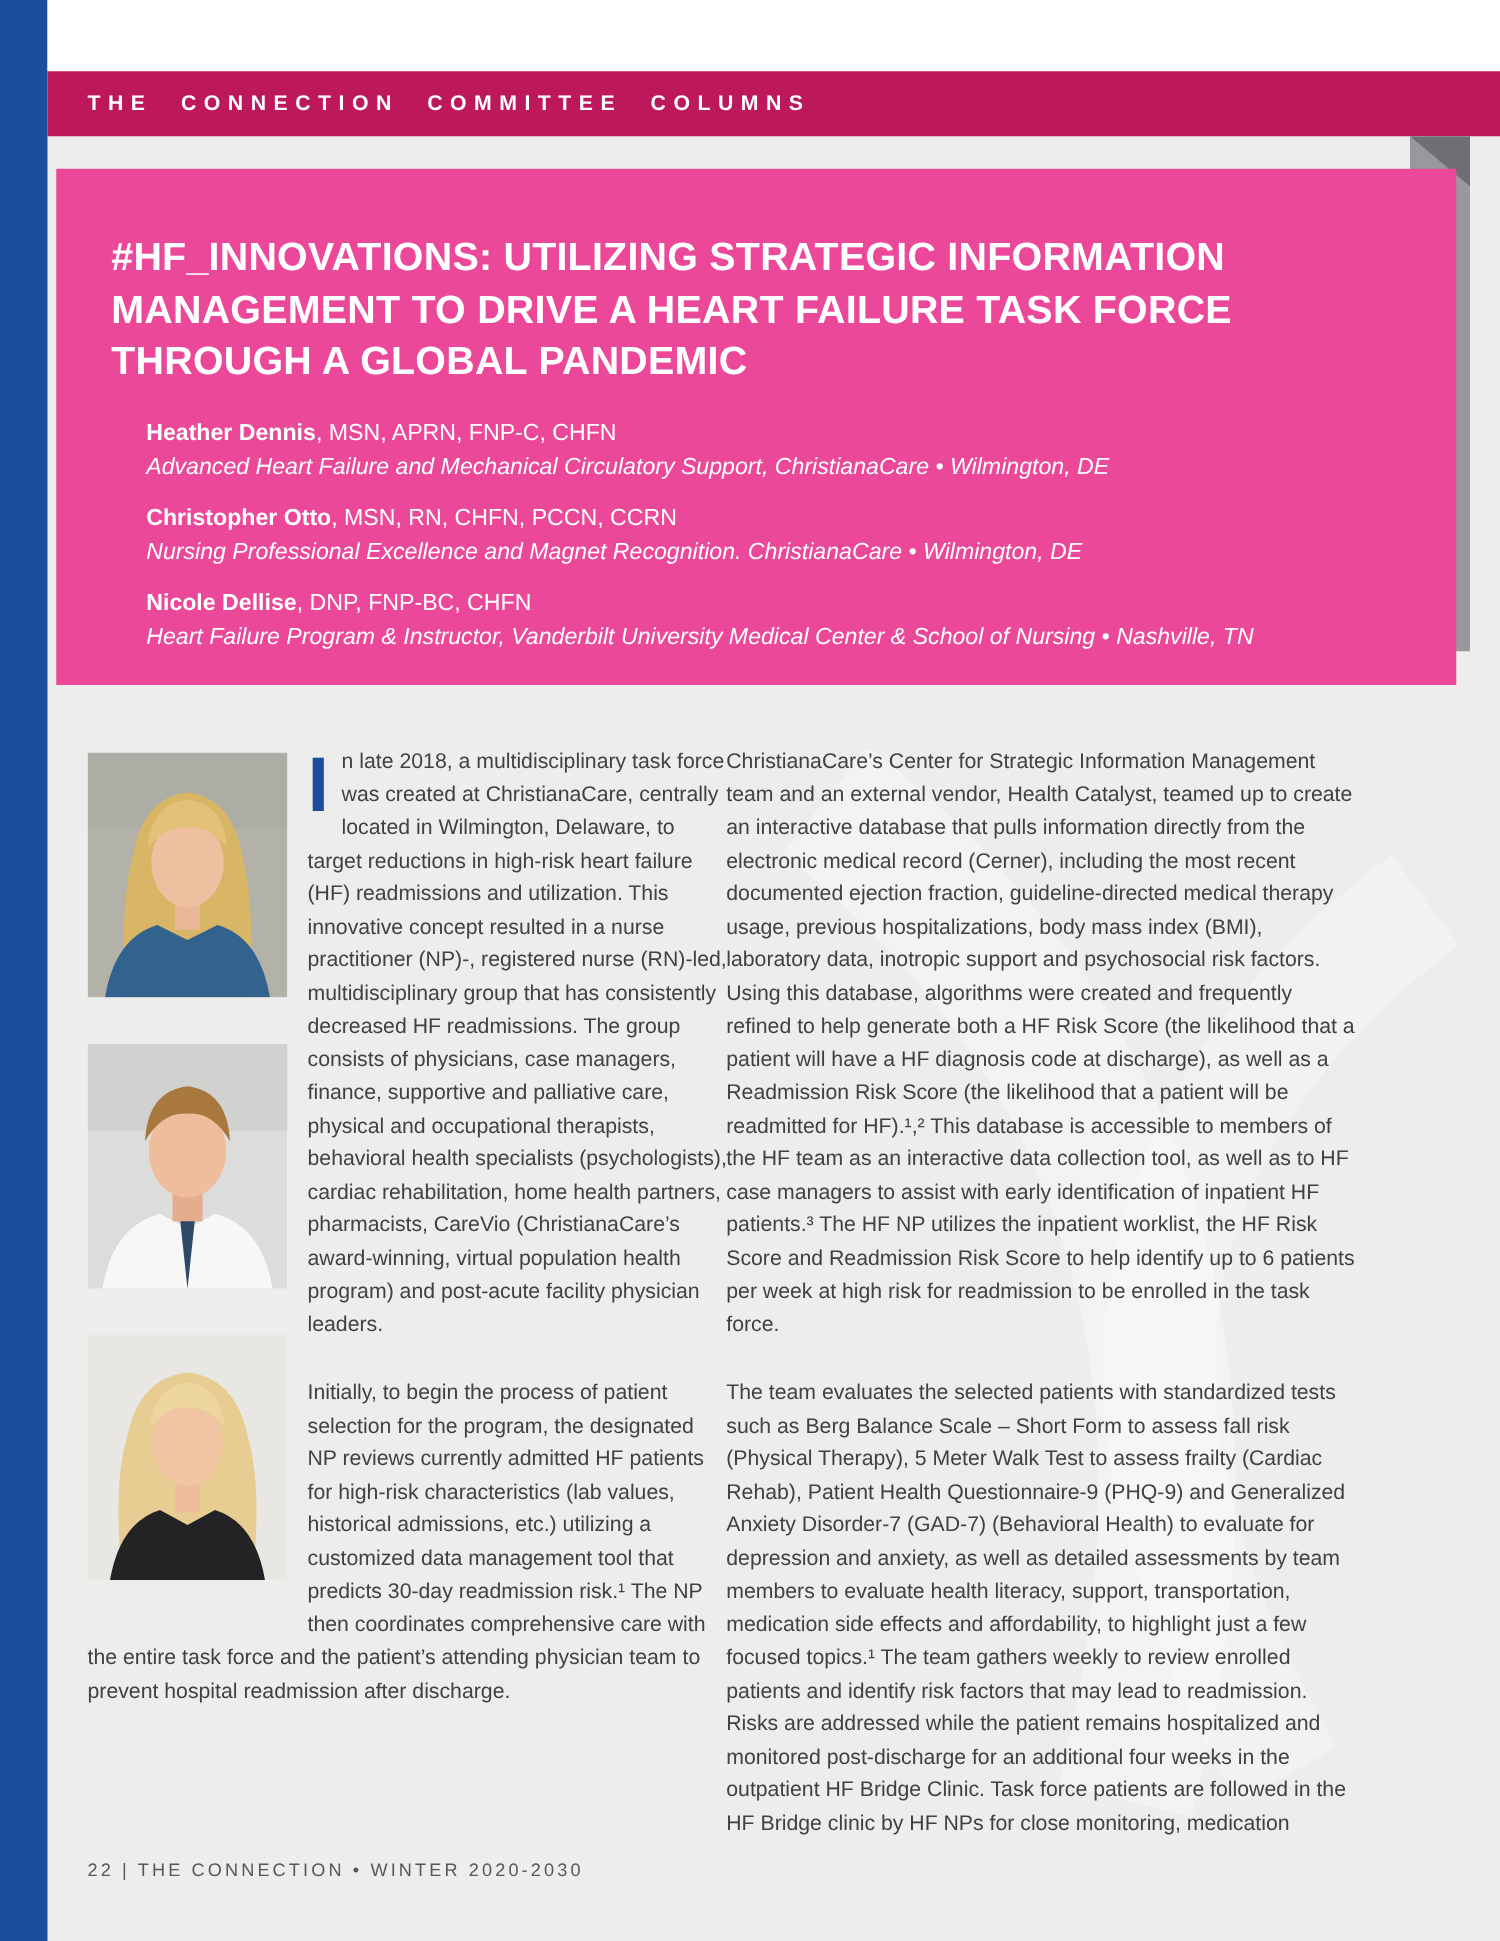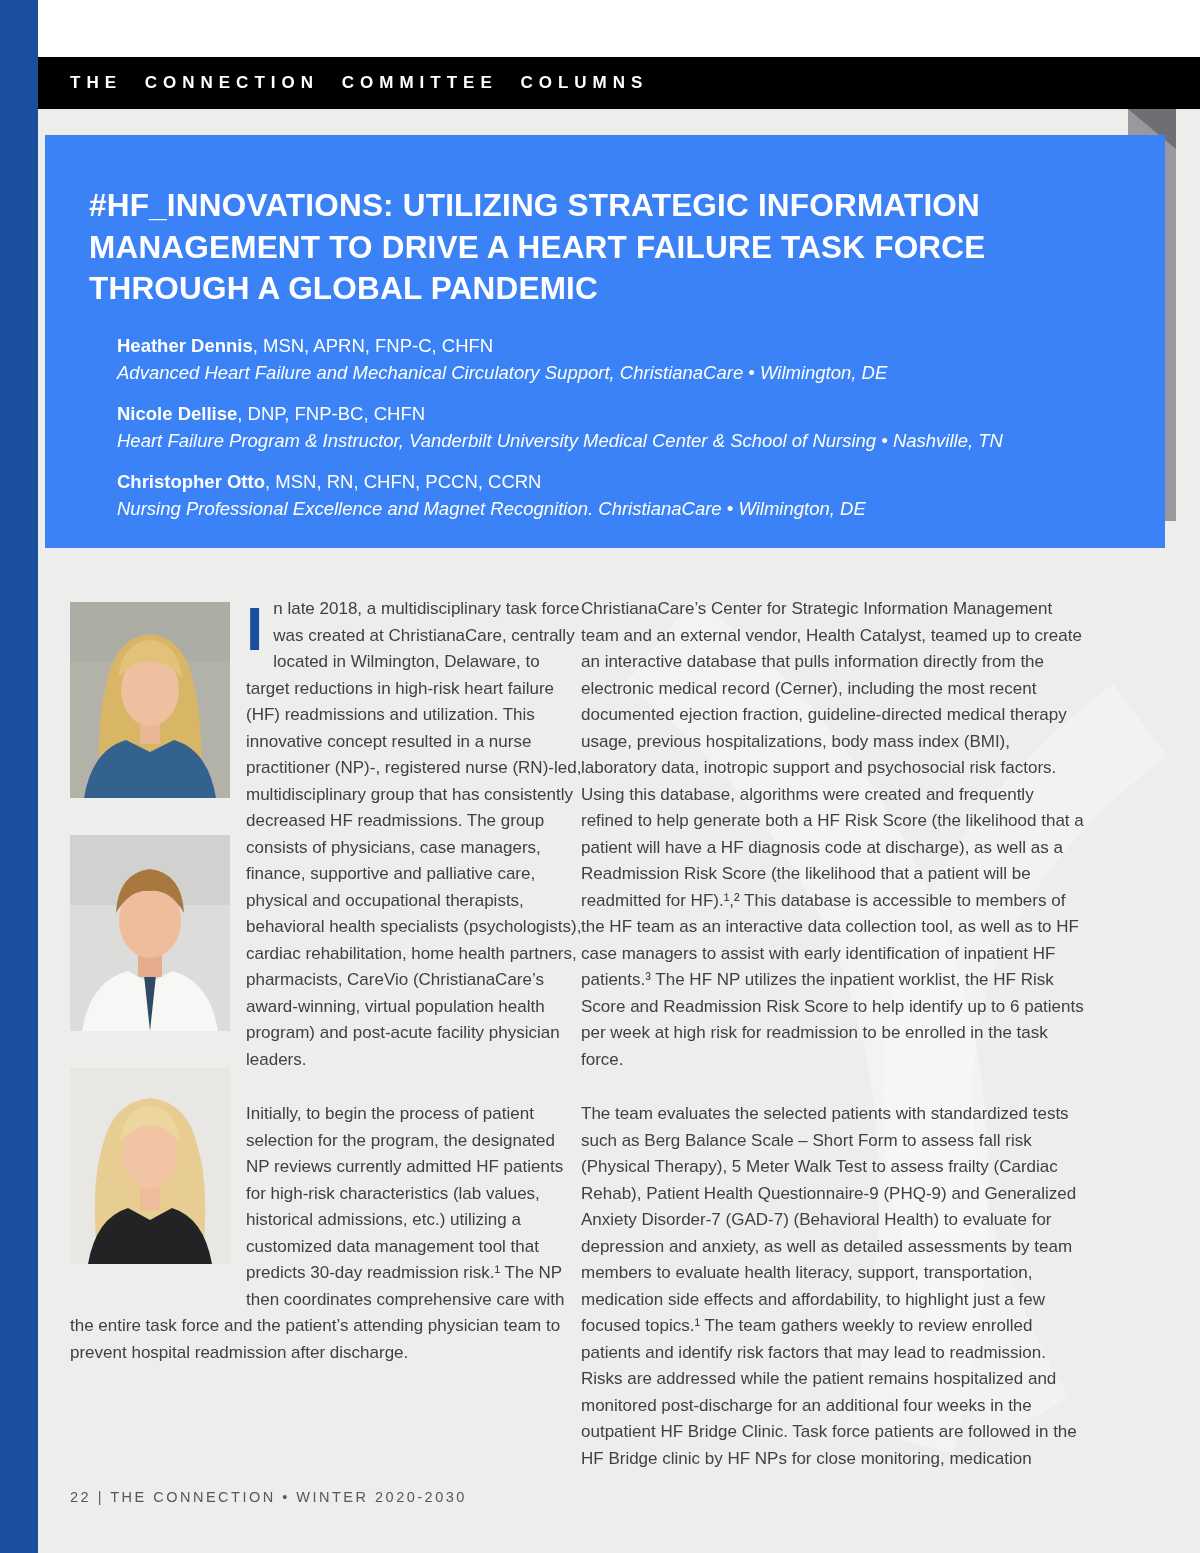--- a/index.html
+++ b/index.html
@@ -5,34 +5,34 @@
   html, body { margin:0; padding:0; background:#ffffff; }
   .page {
     position:relative; width:1200px; height:1553px; margin:0 auto;
     background:#ededec; overflow:hidden;
     font-family:"Liberation Sans", sans-serif; color:#414042;
   }
   .blue-stripe { position:absolute; left:0; top:0; width:38px; height:1553px; background:#1b4f9e; }
   .top-white  { position:absolute; left:38px; top:0; width:1162px; height:57px; background:#ffffff; }
   .banner {
     position:absolute; left:38px; top:57px; width:1162px; height:52px;
-    background:#000000; display:flex; align-items:center;
+    background:#be185d; display:flex; align-items:center;
   }
   .banner-text {
     color:#ffffff; font-weight:bold; font-size:17px;
     letter-spacing:6px; word-spacing:12px; padding-left:32px; white-space:nowrap;
   }
   .gray-strip { position:absolute; left:1128px; top:109px; width:48px; height:412px; background:#97999c; }
   .gray-strip-fold {
     position:absolute; left:1128px; top:109px; width:48px; height:40px;
     background:#6e6f72; clip-path:polygon(0 0, 100% 0, 100% 100%);
   }
   .title-box {
     position:absolute; left:45px; top:135px; width:1120px; height:413px;
-    background:#3b82f6; color:#ffffff; box-sizing:border-box;
+    background:#ec4899; color:#ffffff; box-sizing:border-box;
     padding:50px 52px 0 44px; overflow:hidden;
   }
   .article-title {
     font-size:31.5px; font-weight:bold; line-height:1.32; letter-spacing:0.2px;
     margin:0 0 24px 0; text-transform:uppercase;
   }
   .author-block { margin-bottom:16px; font-size:18.5px; line-height:1.35;margin-left:28px; }
   .author-name { font-weight:bold; }
   .author-credentials { font-weight:normal; }
   .author-affil { font-style:italic; display:block; margin-top:2px; }
@@ -80,27 +80,27 @@
 
   <div class="title-box">
     <h1 class="article-title">#HF_INNOVATIONS: UTILIZING STRATEGIC INFORMATION MANAGEMENT TO DRIVE A HEART FAILURE TASK FORCE THROUGH A GLOBAL PANDEMIC</h1>
 
     <div class="author-block">
       <span class="author-name">Heather Dennis</span><span class="author-credentials">, MSN, APRN, FNP-C, CHFN</span>
       <span class="author-affil">Advanced Heart Failure and Mechanical Circulatory Support, ChristianaCare • Wilmington, DE</span>
     </div>
 
     <div class="author-block">
-      <span class="author-name">Nicole Dellise</span><span class="author-credentials">, DNP, FNP-BC, CHFN</span>
-      <span class="author-affil">Heart Failure Program &amp; Instructor, Vanderbilt University Medical Center &amp; School of Nursing • Nashville, TN</span>
+      <span class="author-name">Christopher Otto</span><span class="author-credentials">, MSN, RN, CHFN, PCCN, CCRN</span>
+      <span class="author-affil">Nursing Professional Excellence and Magnet Recognition. ChristianaCare • Wilmington, DE</span>
     </div>
 
     <div class="author-block">
-      <span class="author-name">Christopher Otto</span><span class="author-credentials">, MSN, RN, CHFN, PCCN, CCRN</span>
-      <span class="author-affil">Nursing Professional Excellence and Magnet Recognition. ChristianaCare • Wilmington, DE</span>
+      <span class="author-name">Nicole Dellise</span><span class="author-credentials">, DNP, FNP-BC, CHFN</span>
+      <span class="author-affil">Heart Failure Program &amp; Instructor, Vanderbilt University Medical Center &amp; School of Nursing • Nashville, TN</span>
     </div>
   </div>
 
   <div class="body-text col-left">
 
     <div class="photo-stack">
       <div class="photo">
         <svg viewBox="0 0 160 196" preserveAspectRatio="none">
           <rect width="160" height="196" fill="#b3b2a9"></rect>
           <rect width="160" height="60" fill="#a6aaa2" opacity="0.5"></rect>

